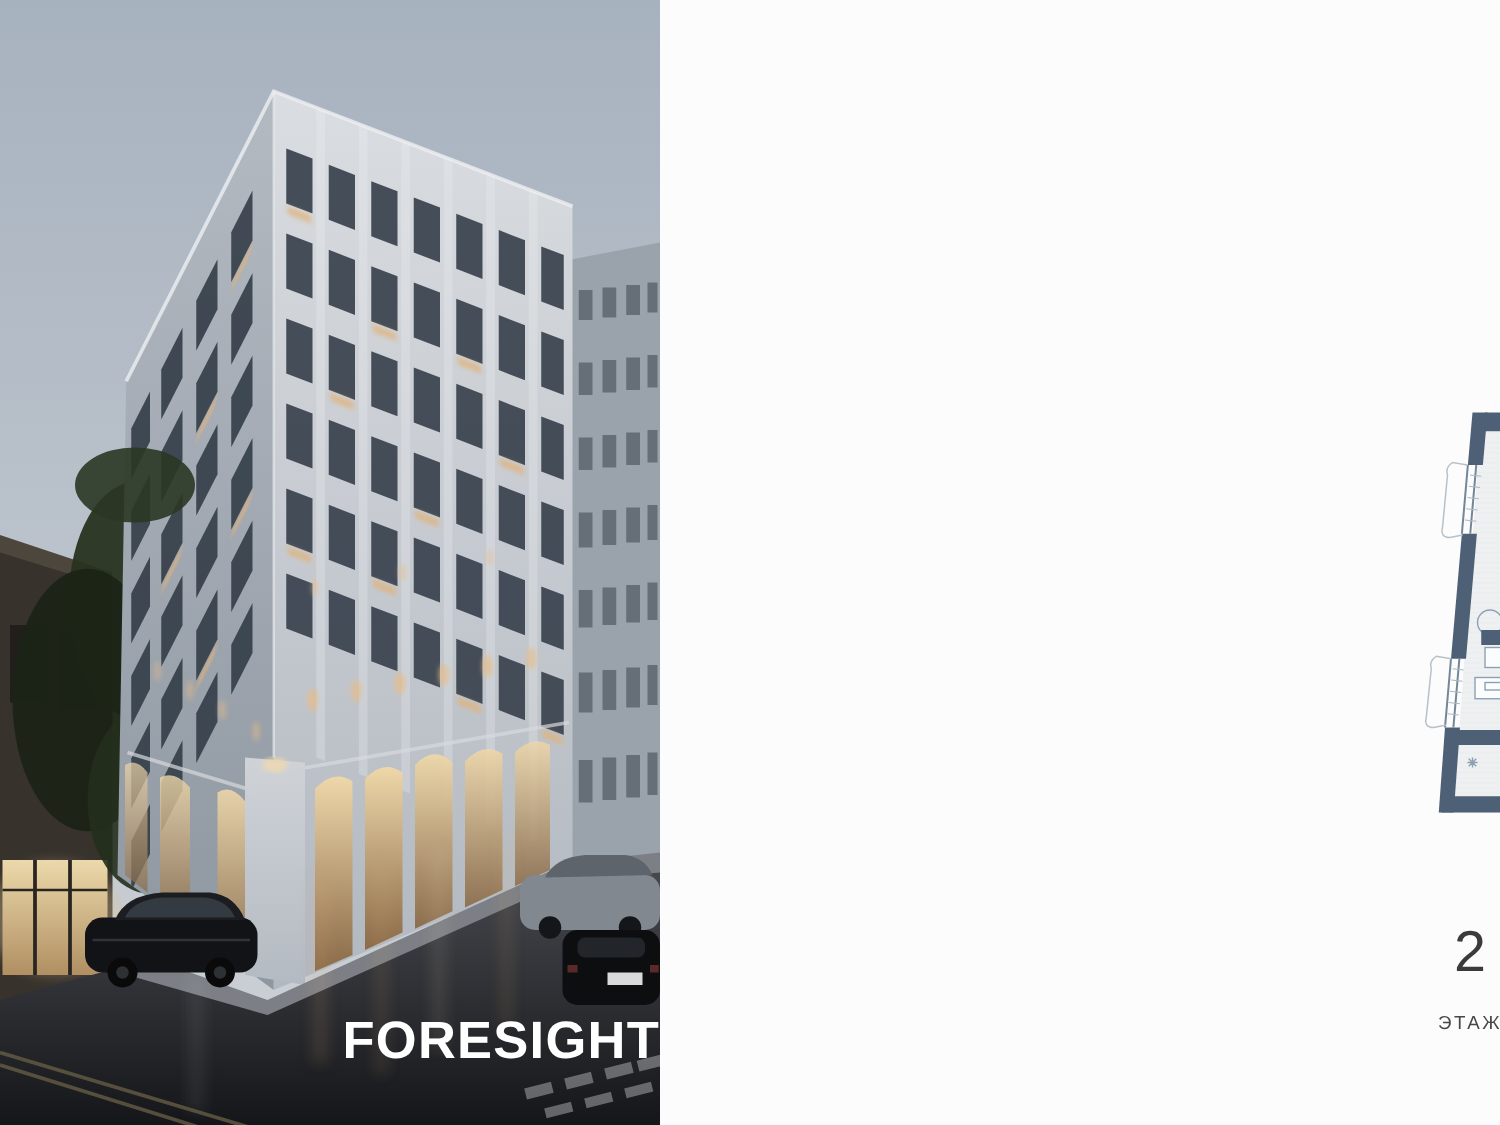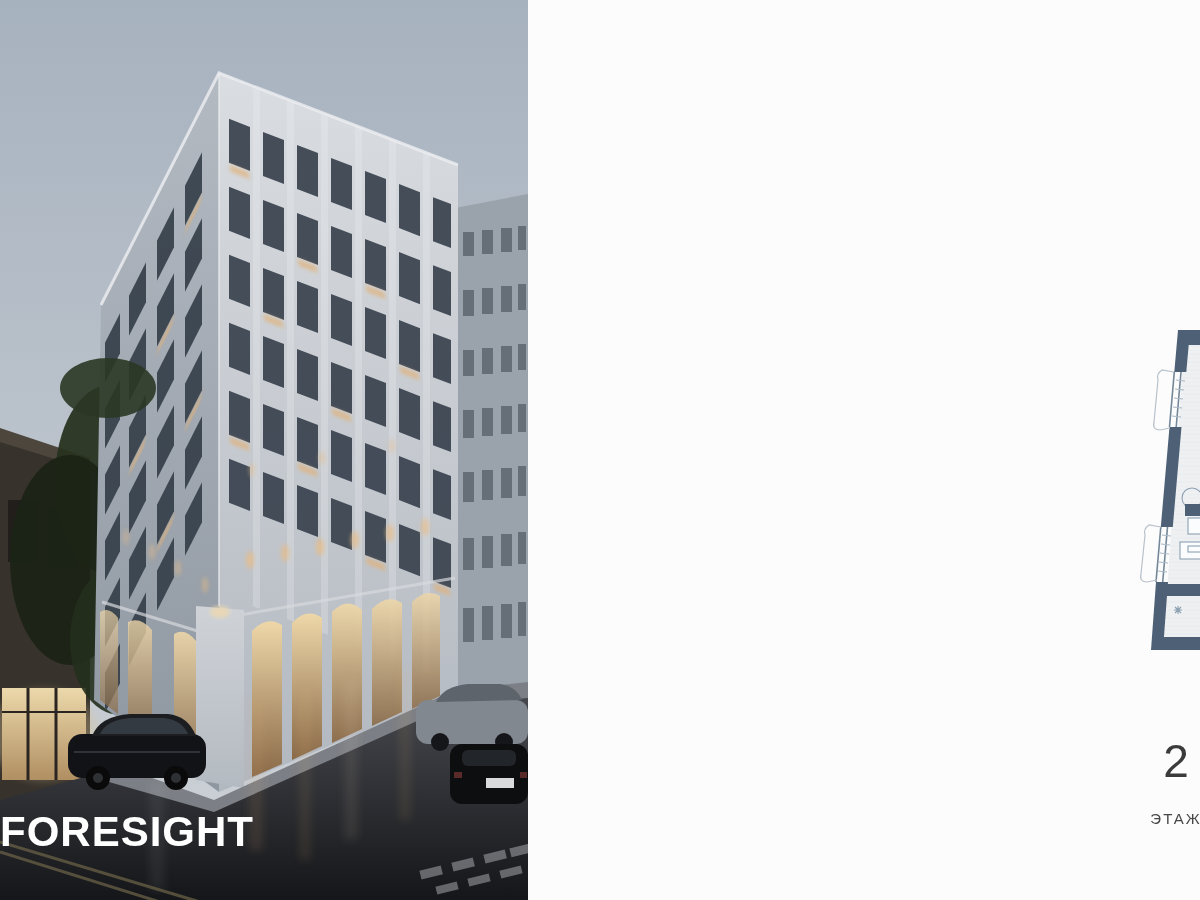--- a/index.html
+++ b/index.html
@@ -1,19 +1,19 @@
 <!DOCTYPE html>
 <html><head>
 <meta charset="utf-8">
 <style>
   html,body{margin:0;padding:0;background:#e8e8e8;}
   .page{position:relative;width:1200px;height:900px;background:#fcfcfc;overflow:hidden;
         font-family:"Liberation Sans", sans-serif;}
   .photo{position:absolute;left:0;top:0;width:528px;height:900px;}
-  .photo-label{position:absolute;left:0;top:808px;width:528px;text-align:left;
+  .photo-label{position:absolute;left:0;top:808px;width:528px;text-align:right;
         color:#ffffff;font-size:42px;font-weight:700;letter-spacing:1px;}
   .panel{position:absolute;left:528px;top:0;width:672px;height:900px;background:#fcfcfc;}
   .wordmark{position:absolute;left:528px;top:182px;width:672px;text-align:center;
         font-family:"DejaVu Serif","Liberation Serif",serif;
         font-size:30px;letter-spacing:3px;color:#8d8d8d;font-weight:400;}
   .plan{position:absolute;left:590px;top:262px;width:600px;height:438px;}
   .stats{position:absolute;left:528px;top:712px;width:672px;height:140px;display:flex;}
   .stat{display:flex;flex-direction:column;align-items:center;justify-content:center;}
   .stat.c1{width:240px;}
   .stat-value{font-size:46px;color:#3b3b3b;font-weight:400;line-height:1;}

